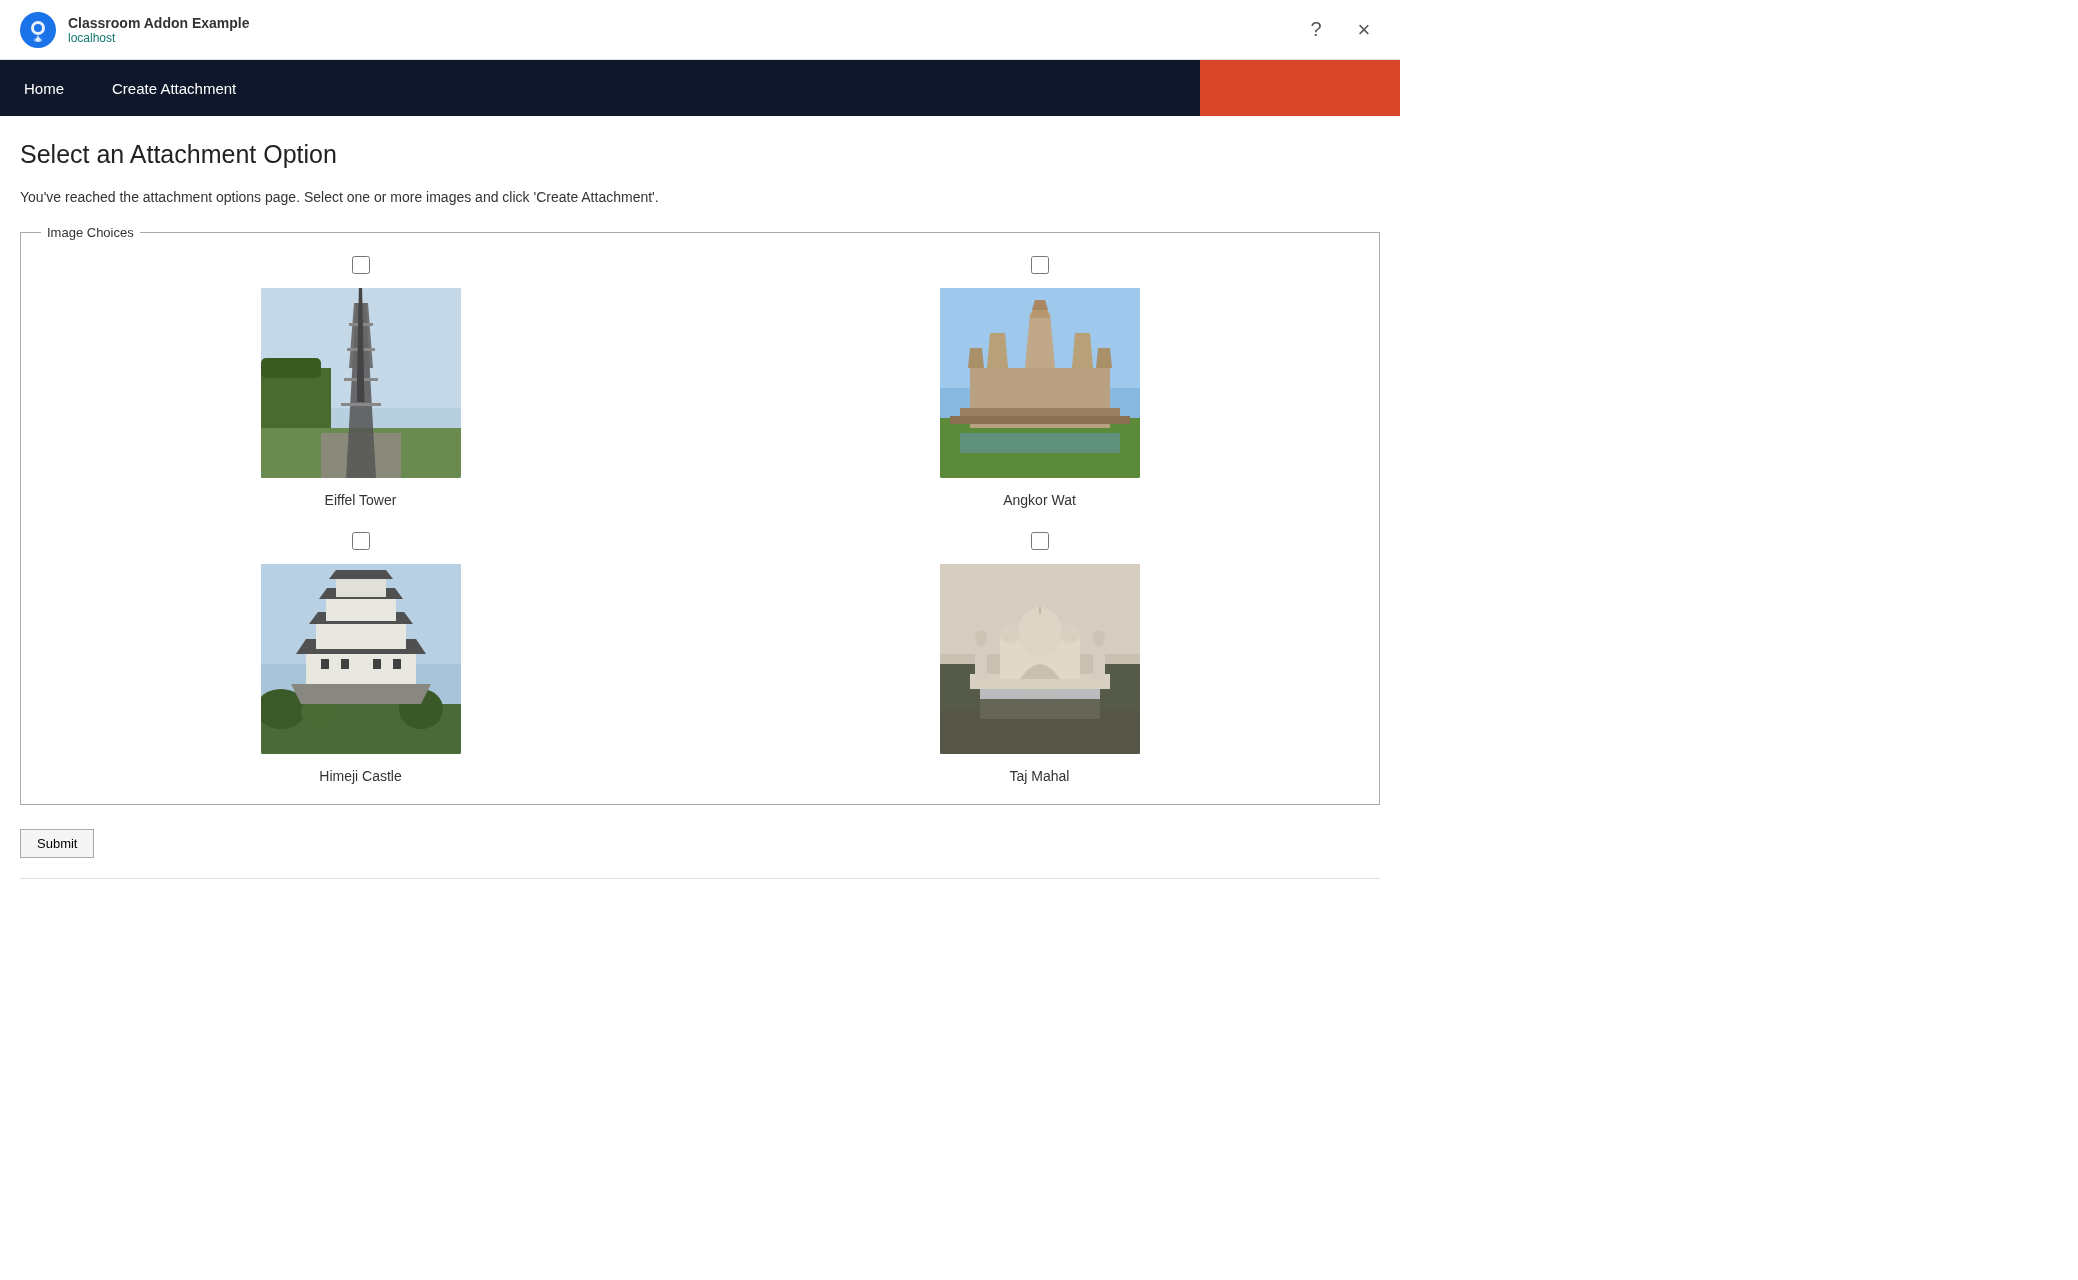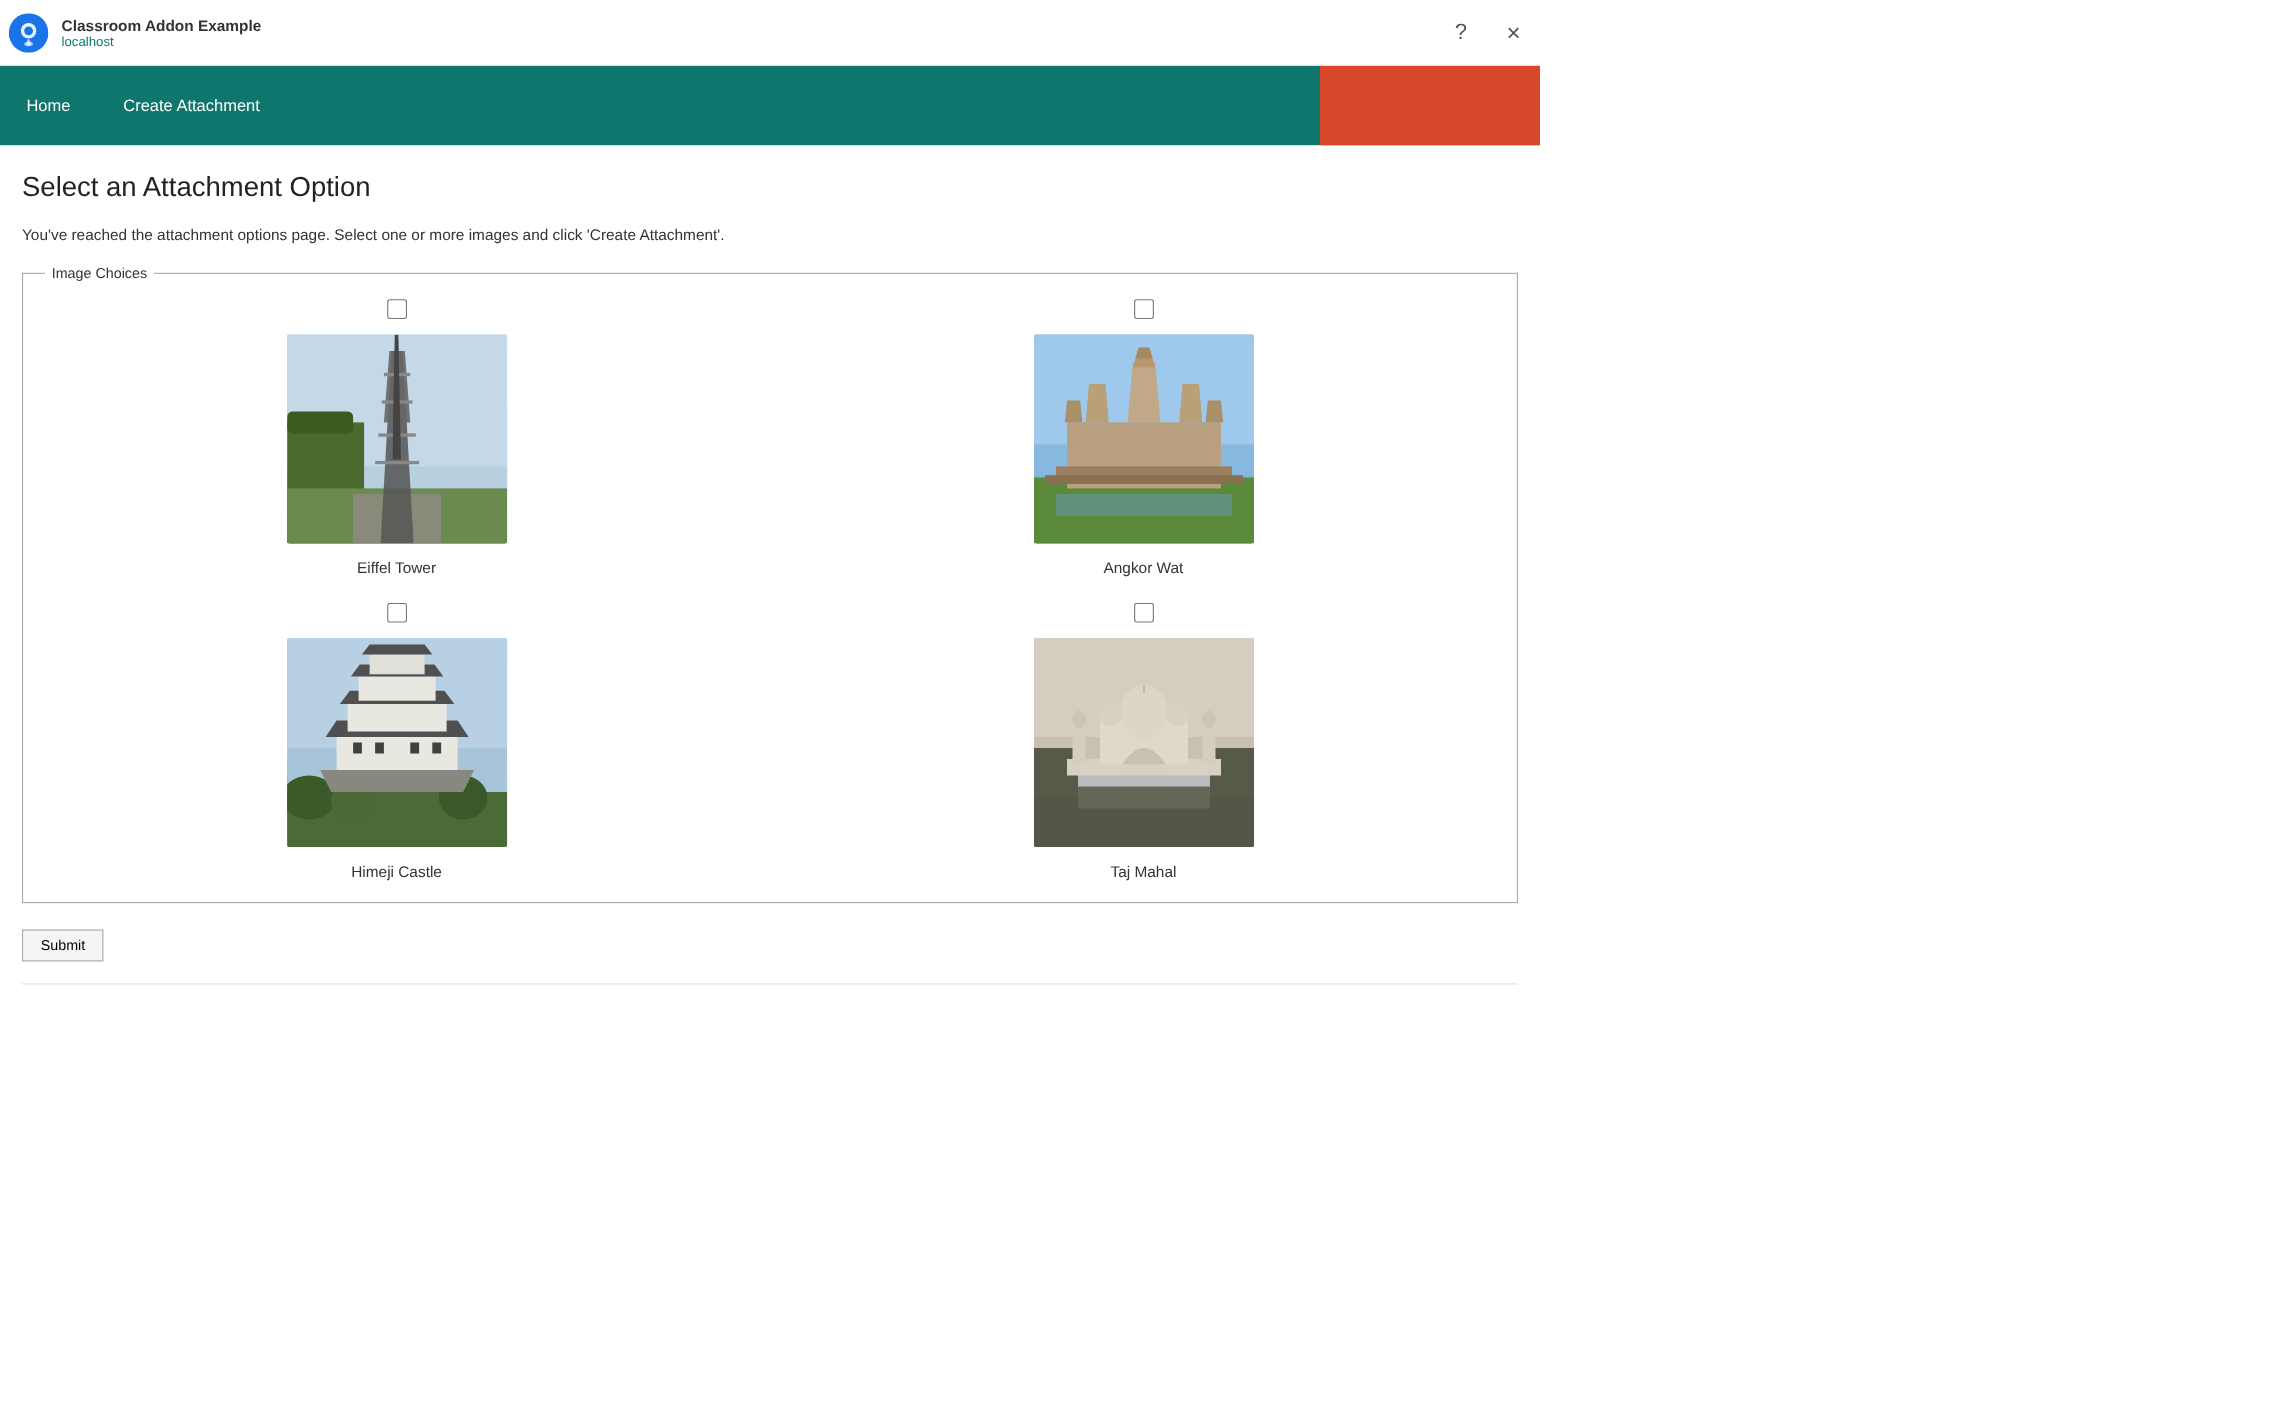--- a/index.html
+++ b/index.html
@@ -14,21 +14,21 @@
       width: 1400px;
       min-height: 900px;
       overflow: hidden;
     }
 
     
     .titlebar {
       display: flex;
       align-items: center;
       justify-content: space-between;
-      padding: 8px 8px;
+      padding: 8px 20px;
       background: #ffffff;
       border-bottom: 1px solid #e0e0e0;
       height: 60px;
     }
 
     .titlebar-left {
       display: flex;
       align-items: center;
       gap: 12px;
     }
@@ -71,22 +71,22 @@
       justify-content: center;
       width: 32px;
       height: 32px;
       border-radius: 50%;
     }
 
     
     .navbar {
       display: flex;
       align-items: center;
-      background: #0f766e;
-      height: 72px;
+      background: #0f172a;
+      height: 56px;
     }
 
     .nav-item {
       padding: 0 24px;
       height: 100%;
       display: flex;
       align-items: center;
       color: #ffffff;
       font-size: 15px;
       cursor: pointer;

